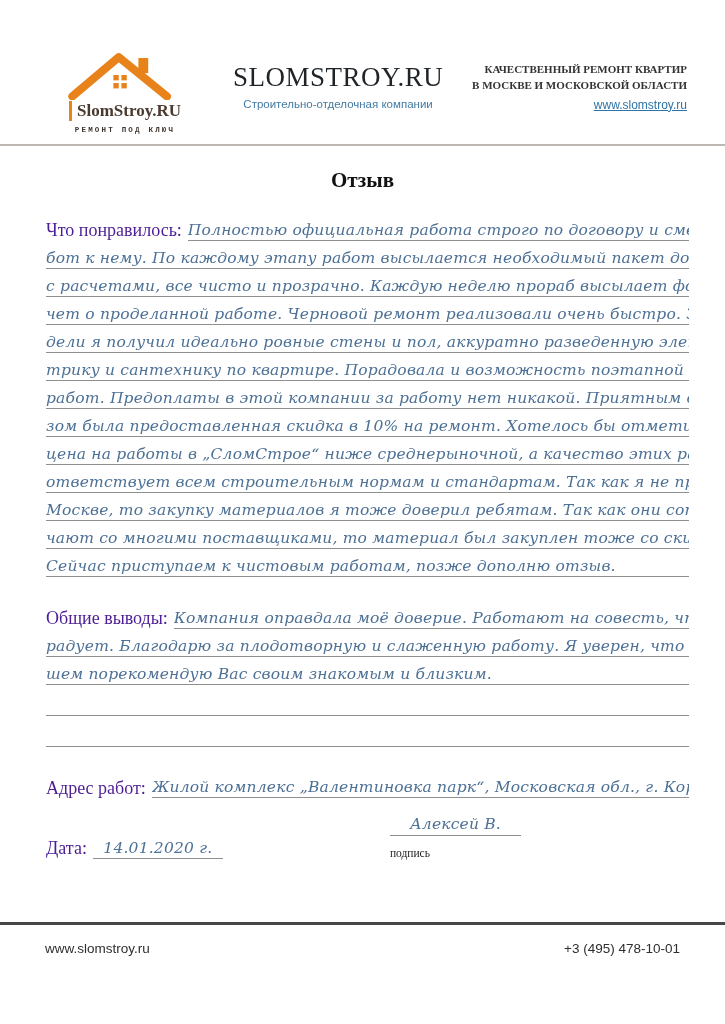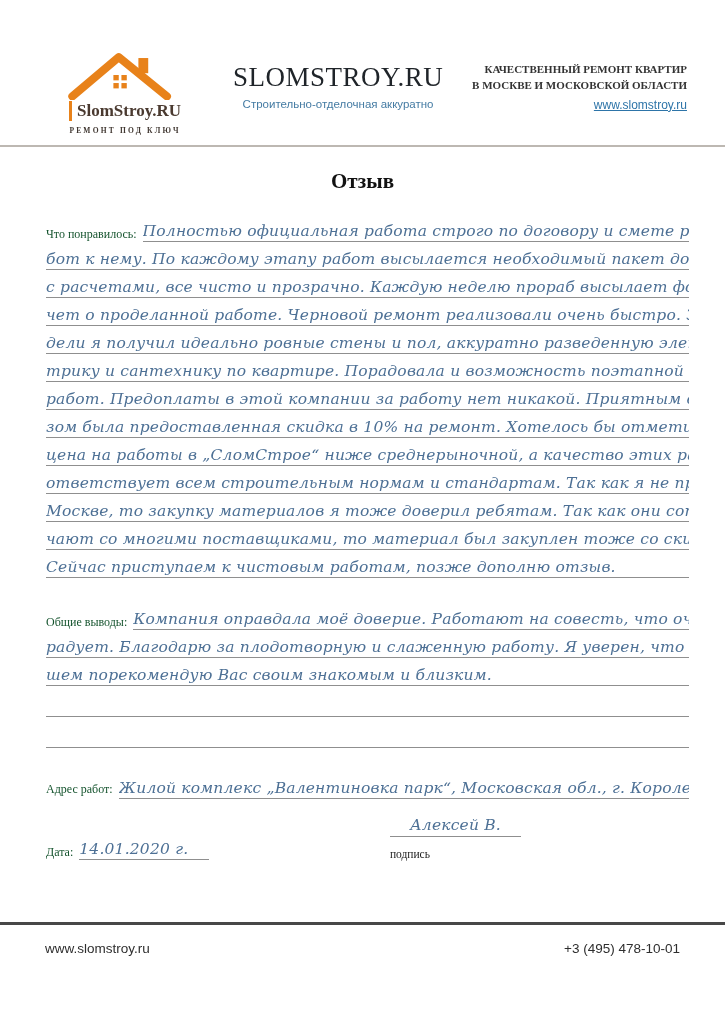--- a/index.html
+++ b/index.html
@@ -20,21 +20,21 @@
   }
   .logo-block { width: 158px; text-align: center; }
   .logo-house { display: block; margin: 0 auto; }
   .logo-brand {
     font-family: "Liberation Serif", serif;
     font-weight: bold; font-size: 17px; color: #4a3a30;
     border-left: 3px solid #e8821a;
     padding-left: 5px; display: inline-block; margin-top: 1px;
   }
   .logo-tagline {
-    font-family: Liberation Serif, serif;
+    font-family: Liberation Mono, monospace;
     font-size: 7.5px; font-weight: bold; letter-spacing: 2.2px;
     color: #3f3630; margin-top: 5px;
   }
   .brand-block { text-align: center; padding-top: 12px; }
   .brand-name {
     font-family: "Liberation Serif", serif;
     font-size: 27px; color: #1f2429; letter-spacing: 0.5px;
   }
   .brand-subtitle {
     font-family: "Liberation Sans", sans-serif;
@@ -58,21 +58,21 @@
   
   .doc-title {
     text-align: center; font-weight: bold; font-size: 21px;
     margin-top: 22px; color: #111;
   }
 
   
   .body-content { padding: 0 36px 0 46px; }
   .section-liked { margin-top: 20px; }
   .label {
-    font-size: 12px; color: #14532d; white-space: nowrap;
+    font-size: 18px; color: #4c1d95; white-space: nowrap;
     padding-right: 6px;
   }
   .hw {
     font-family: "DejaVu Serif", serif; font-style: italic;
     color: #4d7095; font-size: 15.5px; letter-spacing: 0.2px;
     white-space: nowrap; overflow: hidden;
   }
   .row-first { display: flex; align-items: flex-end; height: 28px; }
   .row-first .inline-line {
     flex: 1; border-bottom: 1px solid #8f8f8f; padding-bottom: 1px;
@@ -87,21 +87,21 @@
   .section-disliked { margin-top: 16px; }
   .section-summary { margin-top: 24px; }
   .section-summary .blank-line { height: 31px; }
 
   .row-address { display: flex; align-items: center; height: 30px; margin-top: 26px; }
   .row-address .inline-line { flex: 1; border-bottom: 1px solid #8f8f8f; padding-bottom: 1px; }
 
   .row-sign { display: flex; align-items: flex-end; margin-top: 12px; }
   .date-group { display: flex; align-items: flex-end; height: 30px; }
   .date-line {
-    width: 130px; border-bottom: 1px solid #8f8f8f; padding-bottom: 1px;
+    width: 130px; border-bottom: 1px solid #8f8f8f; padding-bottom: 1px; text-align: center;
   }
   .sig-block { margin-left: auto; margin-right: 168px; text-align: left; }
   .sig-line {
     border-bottom: 1px solid #8f8f8f; padding: 0 20px 2px 20px;
     display: inline-block;
   }
   .sig-caption {
     font-size: 11.5px; color: #1c1c1c; margin-top: 7px;
     font-family: "Liberation Serif", serif;
   }
@@ -132,21 +132,21 @@
         <rect x="61" y="28" width="6" height="6" fill="#e8821a"></rect>
         <rect x="52" y="37" width="6" height="6" fill="#e8821a"></rect>
         <rect x="61" y="37" width="6" height="6" fill="#e8821a"></rect>
       </svg>
       <div class="logo-brand">SlomStroy.RU</div>
       <div class="logo-tagline">РЕМОНТ ПОД КЛЮЧ</div>
     </div>
 
     <div class="brand-block">
       <div class="brand-name">SLOMSTROY.RU</div>
-      <div class="brand-subtitle">Строительно-отделочная аккуратно</div>
+      <div class="brand-subtitle">Строительно-отделочная компании</div>
     </div>
 
     <div class="slogan-block">
       <div class="slogan-line">КАЧЕСТВЕННЫЙ РЕМОНТ КВАРТИР</div>
       <div class="slogan-line">В МОСКВЕ И МОСКОВСКОЙ ОБЛАСТИ</div>
       <span class="header-link">www.slomstroy.ru</span>
     </div>
   </div>
   <hr class="header-divider">
 

